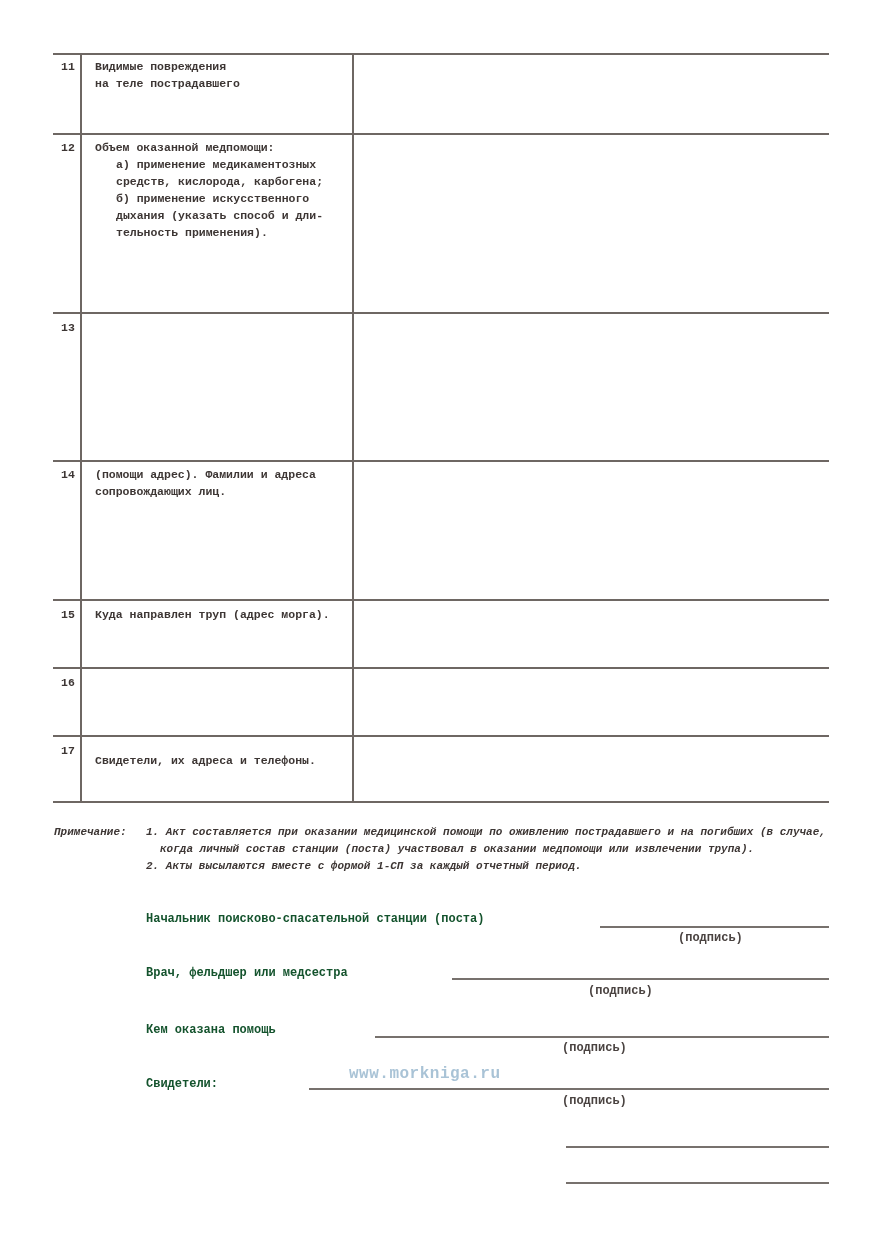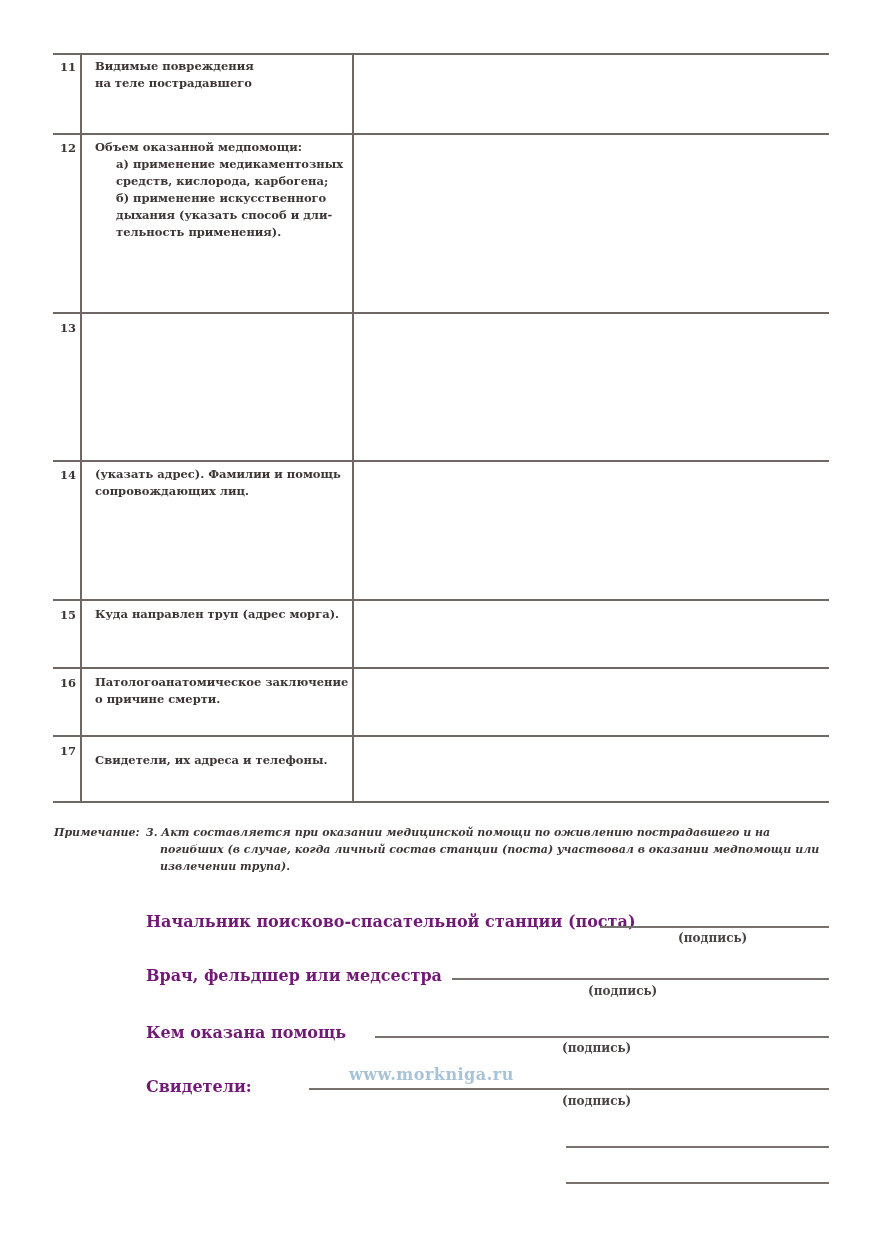--- a/index.html
+++ b/index.html
@@ -1,38 +1,38 @@
 <!DOCTYPE html>
 <html><head>
 <meta charset="utf-8">
 <style>
   html, body { margin: 0; padding: 0; background: #ffffff; }
   body { width: 883px; height: 1249px; position: relative; overflow: hidden;
          font-family: "DejaVu Serif", "Liberation Serif", serif; color: #3a3432; }
-  .page { position: absolute; left: 0; top: 0; width: 883px; height: 1208px; }
+  .page { position: absolute; left: 0; top: 0; width: 883px; height: 1208px; font-family: Liberation Mono, monospace; }
 
   .hline { position: absolute; height: 2px; background: #6e6763; }
   .vline { position: absolute; width: 2px; background: #6e6763; }
 
   .num { position: absolute; left: 56px; width: 24px; text-align: center;
          font-size: 11.5px; font-weight: bold; color: #3d3634; }
   .label { position: absolute; left: 95px; width: 255px;
            font-size: 11.5px; font-weight: bold; line-height: 17px; color: #3d3634; }
   .label .sub { display: block; padding-left: 21px; }
   .label .first { display: block; }
 
   .value-cell { position: absolute; left: 355px; width: 473px; }
 
   .note { position: absolute; font-style: italic; font-size: 11px; line-height: 17px;
           color: #3d3634; font-weight: bold; }
   .note-title { left: 54px; top: 824px; }
   .note-body { left: 146px; top: 824px; width: 690px; }
   .note-body .item { display: block; padding-left: 14px; text-indent: -14px; }
 
-  .sig-label { position: absolute; font-size: 16px; font-weight: bold; color: #701a75; }
+  .sig-label { position: absolute; font-size: 12px; font-weight: bold; color: #14532d; }
   .sig-line { position: absolute; height: 2px; background: #77716d; }
   .sig-caption { position: absolute; font-size: 12px; font-weight: bold; color: #4a4341; }
 
   .watermark { position: absolute; left: 349px; top: 1065px; font-size: 16px;
                font-weight: bold; color: #a9c3d6; letter-spacing: 0.5px; }
 </style>
 </head>
 <body>
 
 <div class="page">
@@ -64,47 +64,44 @@
     <span class="sub">дыхания (указать способ и дли-</span>
     <span class="sub">тельность применения).</span>
   </div>
   <div class="value-cell" style="top:135px; height:177px;"></div>
 
   <div class="num" style="top:321px;">13</div>
   <div class="value-cell" style="top:314px; height:146px;"></div>
 
   <div class="num" style="top:468px;">14</div>
   <div class="label" style="top:466px;">
-    <span class="sub" style="padding-left:0;">(указать адрес). Фамилии и помощь</span>
+    <span class="sub" style="padding-left:0;">(помощи адрес). Фамилии и адреса</span>
     <span class="sub" style="padding-left:0;">сопровождающих лиц.</span>
   </div>
   <div class="value-cell" style="top:462px; height:137px;"></div>
 
   <div class="num" style="top:608px;">15</div>
   <div class="label" style="top:606px;">
     <span class="first">Куда направлен труп (адрес морга).</span>
   </div>
   <div class="value-cell" style="top:601px; height:66px;"></div>
 
   <div class="num" style="top:676px;">16</div>
-  <div class="label" style="top:674px;">
-    <span class="first">Патологоанатомическое заключение</span>
-    <span class="first">о причине смерти.</span>
-  </div>
   <div class="value-cell" style="top:669px; height:66px;"></div>
 
   <div class="num" style="top:744px;">17</div>
   <div class="label" style="top:752px;">
     <span class="first">Свидетели, их адреса и телефоны.</span>
   </div>
   <div class="value-cell" style="top:737px; height:64px;"></div>
 
   <div class="note note-title">Примечание:</div>
   <div class="note note-body">
-    <span class="item">3. Акт составляется при оказании медицинской помощи по оживлению пострадавшего и на погибших (в случае, когда личный состав станции (поста) участвовал в оказании медпомощи или извлечении трупа).</span>
+    <span class="item">1. Акт составляется при оказании медицинской помощи по оживлению пострадавшего и на погибших (в случае, когда личный состав станции (поста) участвовал в оказании медпомощи или извлечении трупа).</span>
+    <span class="item">2. Акты высылаются вместе с формой 1-СП за каждый отчетный период.</span>
   </div>
 
   <div class="sig-label" style="left:146px; top:912px;">Начальник поисково-спасательной станции (поста)</div>
   <div class="sig-line" style="left:600px; top:926px; width:229px;"></div>
   <div class="sig-caption" style="left:678px; top:931px;">(подпись)</div>
 
   <div class="sig-label" style="left:146px; top:966px;">Врач, фельдшер или медсестра</div>
   <div class="sig-line" style="left:452px; top:978px; width:377px;"></div>
   <div class="sig-caption" style="left:588px; top:984px;">(подпись)</div>
 

